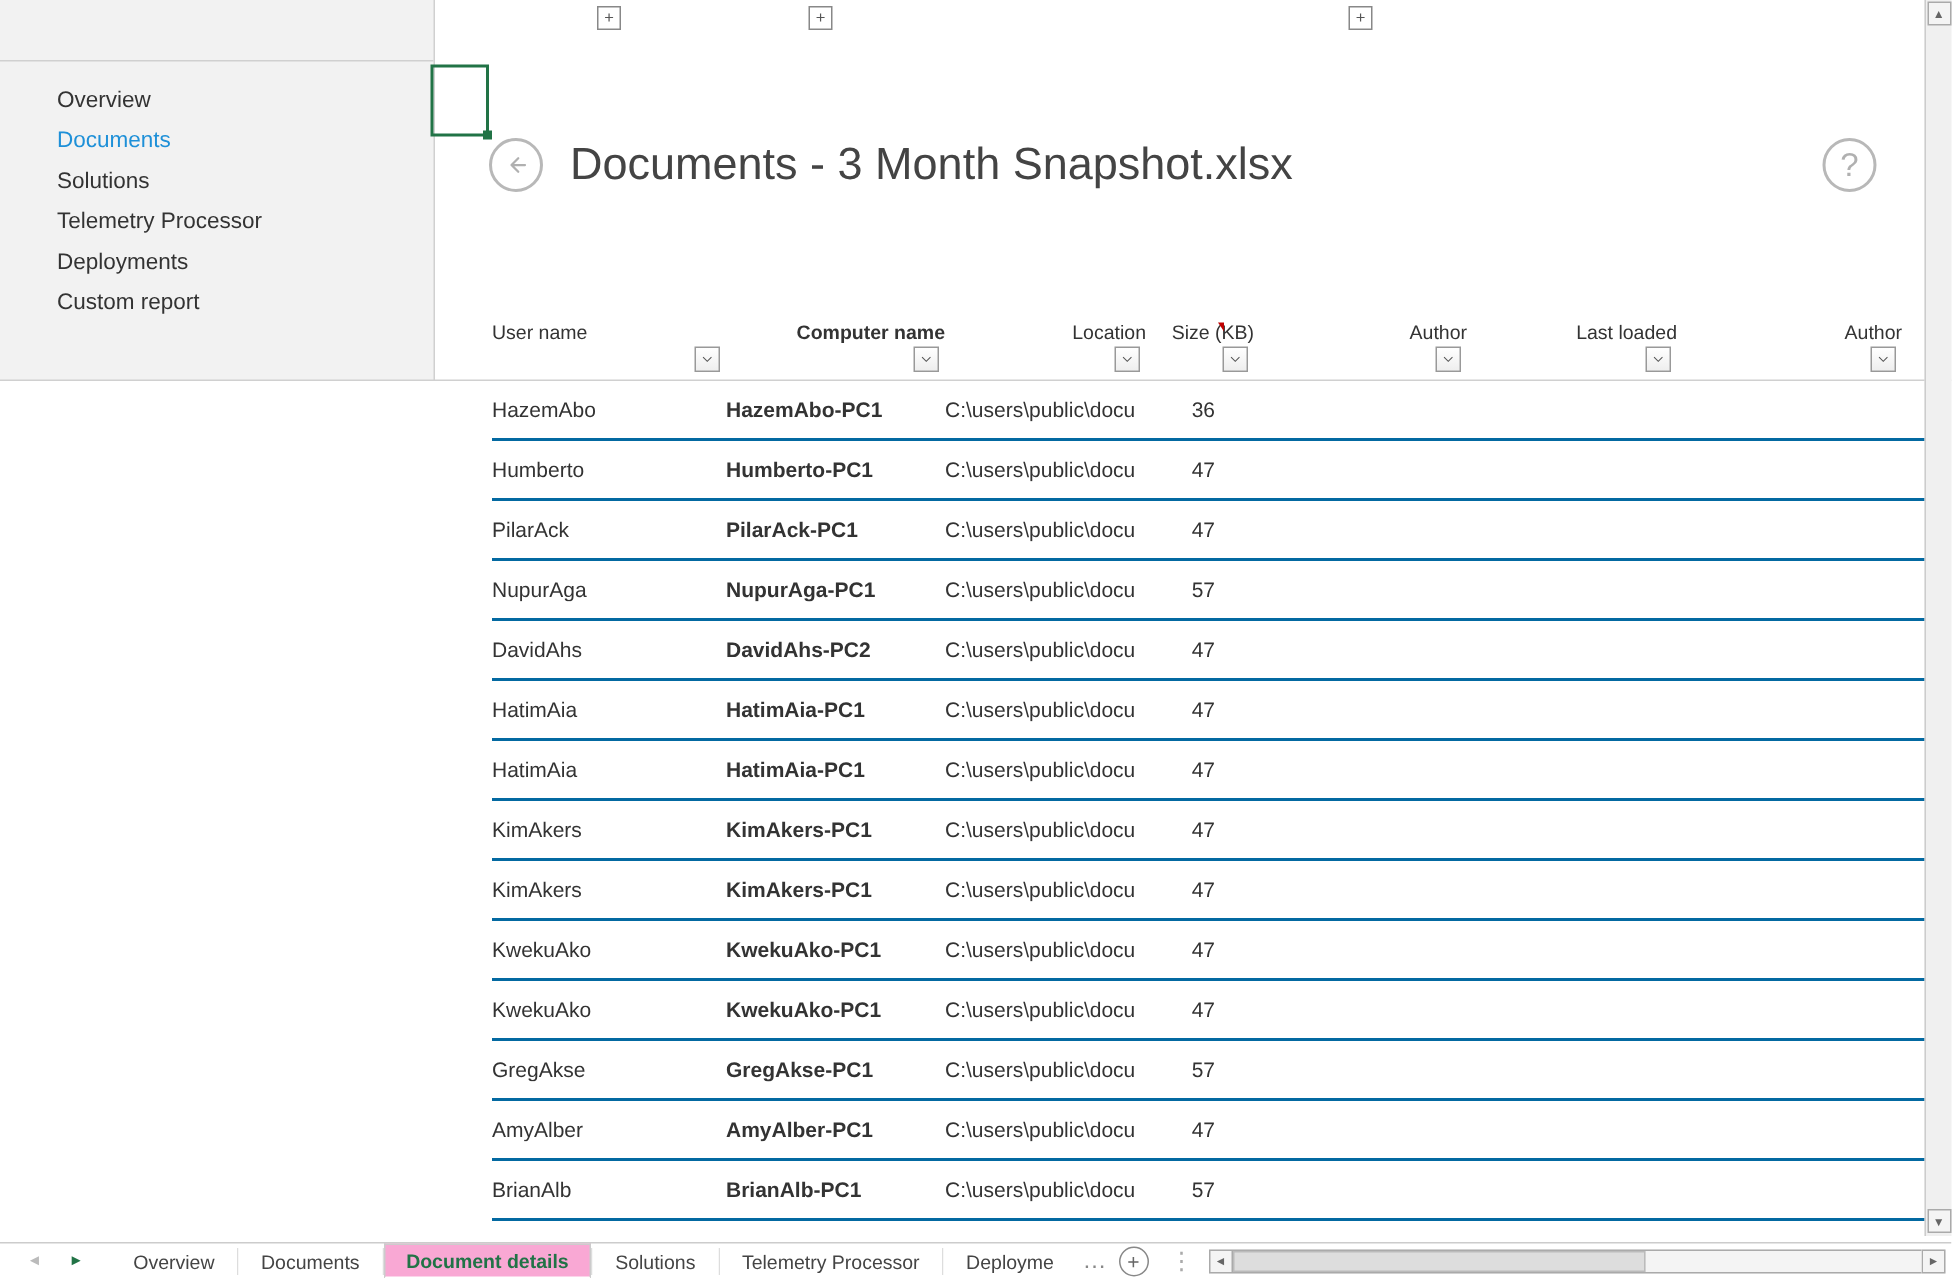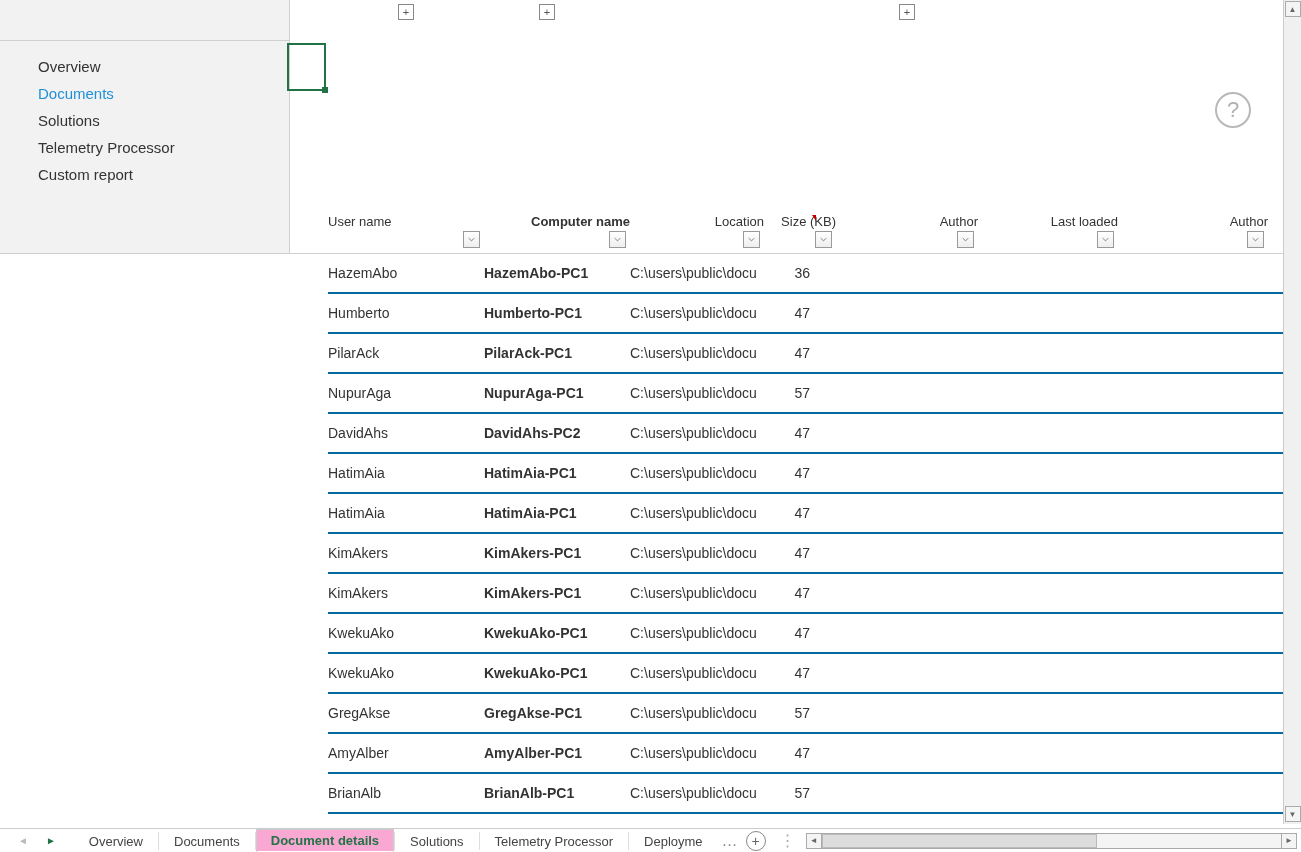--- a/index.html
+++ b/index.html
@@ -65,30 +65,39 @@
 
 <div class="app">
   <div class="top-area">
     <div class="sidebar">
       <div class="sidebar-top"></div>
       <div class="sidebar-links" id="sidebar-links">
           <div>Overview</div>
           <div class="active">Documents</div>
           <div>Solutions</div>
           <div>Telemetry Processor</div>
+          <div>Deployments</div>
           <div>Custom report</div>
         </div>
     </div>
     <div class="header-area">
       <div class="outline-bar">
         <div class="outline-btn" style="left:108px">+</div>
         <div class="outline-btn" style="left:249px">+</div>
         <div class="outline-btn" style="left:609px">+</div>
       </div>
       <div class="selected-cell"></div>
+      <div class="title-row">
+        <div class="back-btn">
+          <svg viewBox="0 0 24 24">
+              <path d="M14 6 L8 12 L14 18 M8 12 L20 12" stroke="#b0b0b0" stroke-width="2" fill="none" stroke-linecap="round" stroke-linejoin="round"></path>
+            </svg>
+        </div>
+        <div class="page-title">Documents - 3 Month Snapshot.xlsx</div>
+      </div>
       <div class="help-btn">
           <span>?</span>
         </div>
       <div class="col-headers">
         <div class="col-header-row">
           <div class="col-h c1">User name</div>
           <div class="col-h c2 right">Computer name</div>
           <div class="col-h c3 right">Location</div>
           <div class="col-h c4 right" style="position:relative"><span class="red-mark"></span><span>Size (KB)</span></div>
           <div class="col-h c5 right">Author</div>

